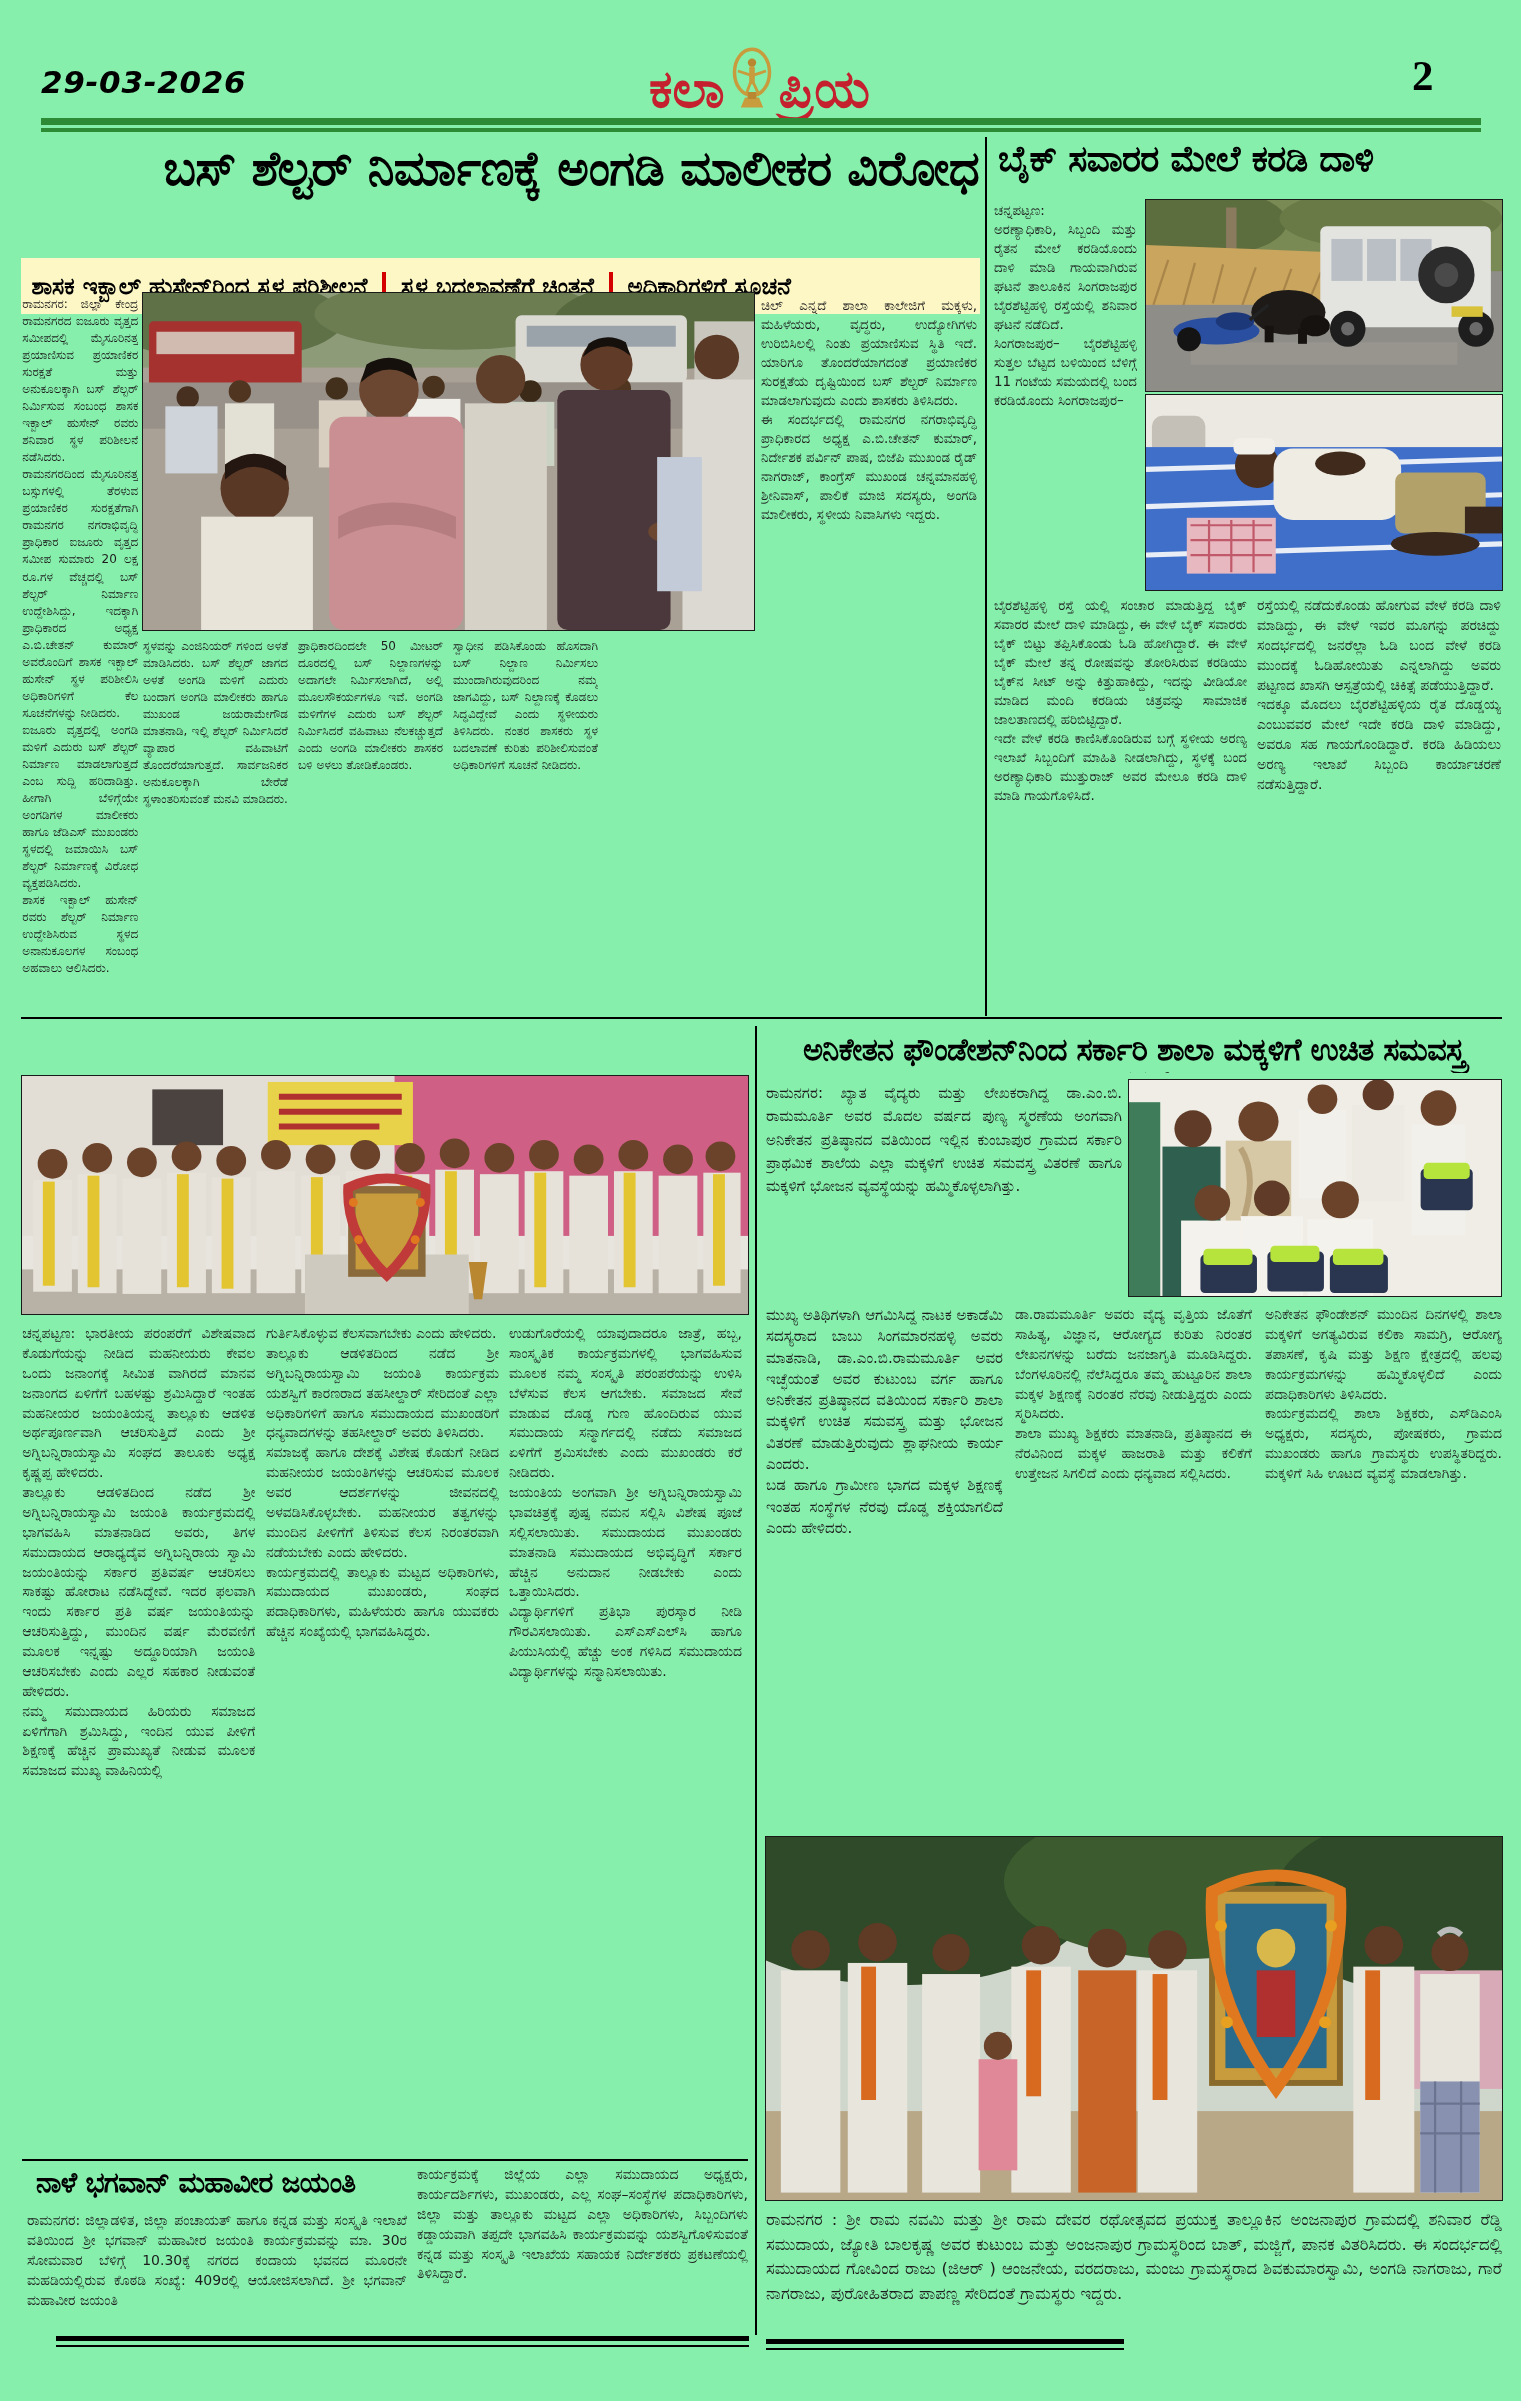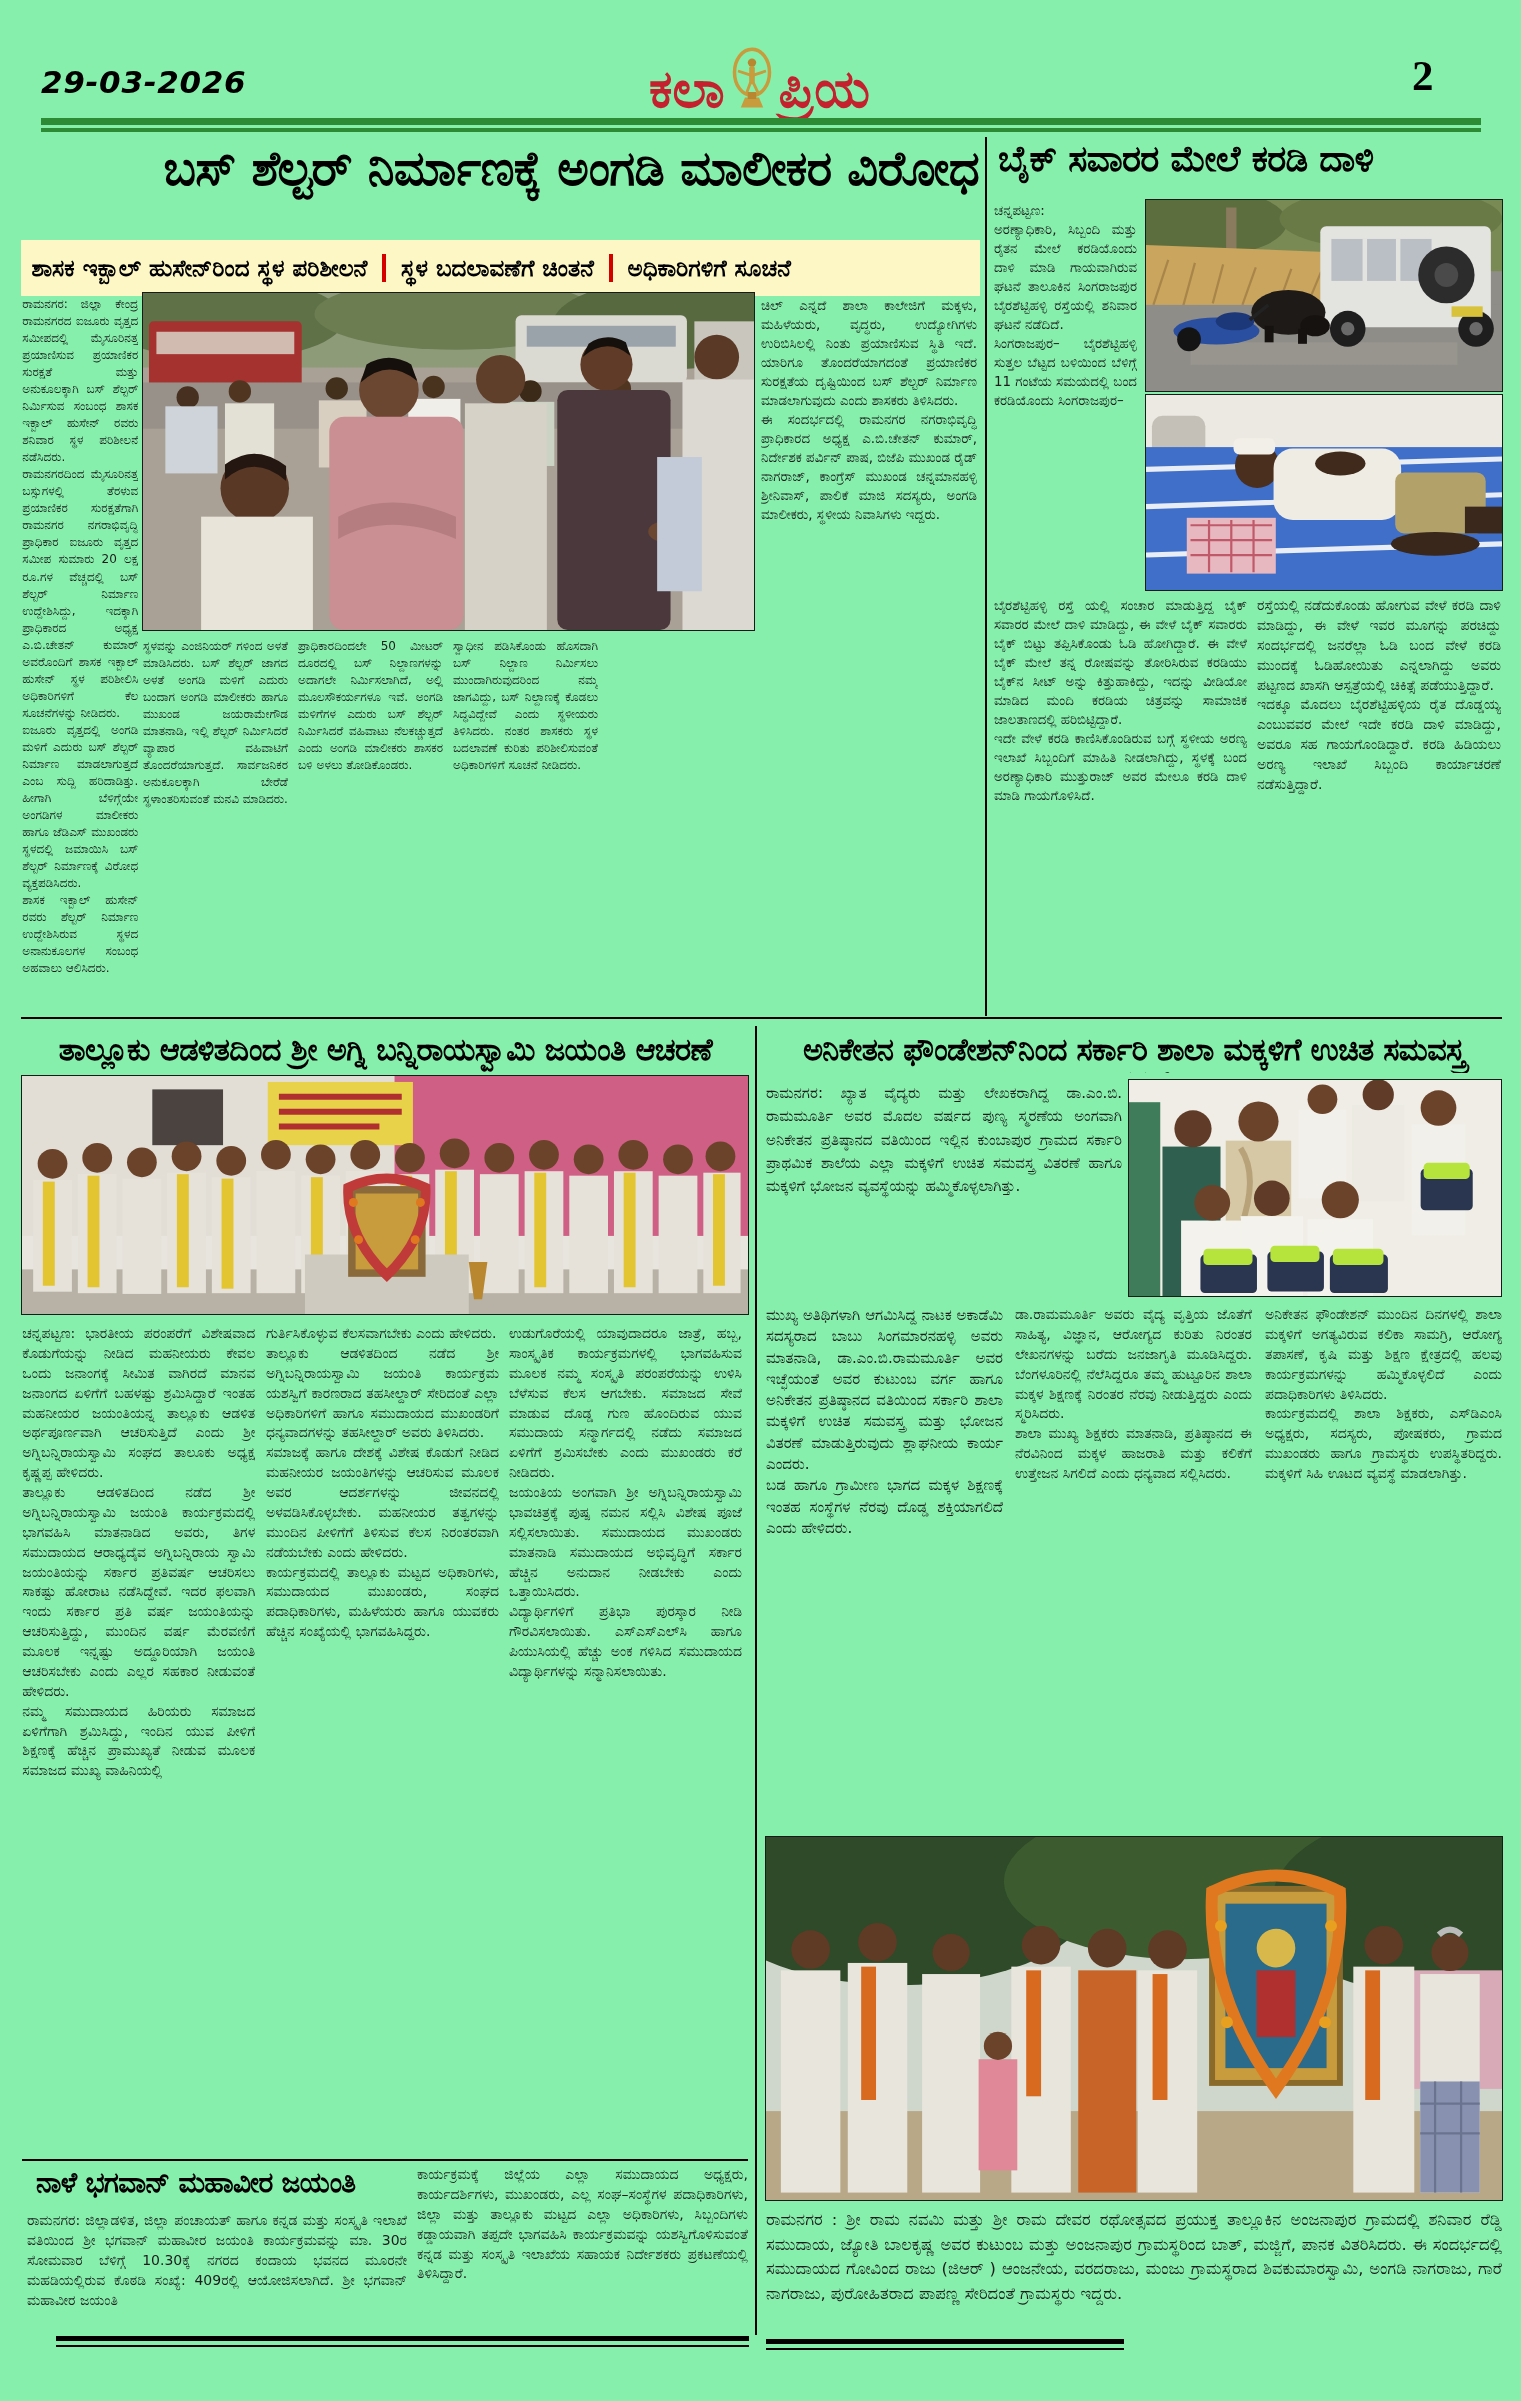--- a/index.html
+++ b/index.html
@@ -11,21 +11,21 @@
   .rule{position:absolute;background:#000;}
   .photo{position:absolute;outline:1.5px solid #1a1a1a;overflow:hidden;background:#cfcbc2;}
   .photo svg{display:block;width:100%;height:100%;}
   .date{position:absolute;left:41px;top:64px;font-size:31px;font-weight:bold;font-style:italic;letter-spacing:0.7px;color:#000;}
   .pagenum{position:absolute;left:1412px;top:51px;font-size:43px;font-weight:bold;
            font-family:"Liberation Serif","DejaVu Serif",serif;color:#000;}
   .masthead{position:absolute;left:521px;top:33px;width:477px;height:82px;display:flex;
             justify-content:center;align-items:flex-end;gap:6px;}
   .masthead .mh-txt{font-size:52px;font-weight:900;color:#c4202e;line-height:1;}
   .greenrule{position:absolute;background:#2e8b35;}
-  .substrip{position:absolute;left:21px;top:240px;width:959px;height:56px;background:#fcf7c5;
+  .substrip{position:absolute;left:21px;top:258px;width:959px;height:56px;background:#fcf7c5;
             display:flex;align-items:center;padding-left:10.4px;box-sizing:border-box;}
   .substrip .sh{font-size:23px;font-weight:bold;color:#000;white-space:nowrap;}
   .substrip .sep{width:3.7px;height:28px;background:#d40000;margin:0 15px;flex:none;}
   .caption{position:absolute;text-align:justify;overflow:hidden;color:#1c1c1c;line-height:1.5;}
 </style>
 </head>
 <body>
 
 <div class="page">
 
@@ -177,21 +177,20 @@
   </div>
 
   <div class="col" style="left:994px;top:596px;width:253px;height:417px;font-size:13.4px;">ಬೈರಶೆಟ್ಟಿಹಳ್ಳಿ ರಸ್ತೆ ಯಲ್ಲಿ ಸಂಚಾರ ಮಾಡುತ್ತಿದ್ದ ಬೈಕ್ ಸವಾರರ ಮೇಲೆ ದಾಳಿ ಮಾಡಿದ್ದು, ಈ ವೇಳೆ ಬೈಕ್ ಸವಾರರು ಬೈಕ್ ಬಿಟ್ಟು ತಪ್ಪಿಸಿಕೊಂಡು ಓಡಿ ಹೋಗಿದ್ದಾರೆ. ಈ ವೇಳೆ ಬೈಕ್ ಮೇಲೆ ತನ್ನ ರೋಷವನ್ನು ತೋರಿಸಿರುವ ಕರಡಿಯು ಬೈಕ್‌ನ ಸೀಟ್ ಅನ್ನು ಕಿತ್ತುಹಾಕಿದ್ದು, ಇದನ್ನು ವೀಡಿಯೋ ಮಾಡಿದ ಮಂದಿ ಕರಡಿಯ ಚಿತ್ರವನ್ನು ಸಾಮಾಜಿಕ ಜಾಲತಾಣದಲ್ಲಿ ಹರಿಬಿಟ್ಟಿದ್ದಾರೆ.
 ಇದೇ ವೇಳೆ ಕರಡಿ ಕಾಣಿಸಿಕೊಂಡಿರುವ ಬಗ್ಗೆ ಸ್ಥಳೀಯ ಅರಣ್ಯ ಇಲಾಖೆ ಸಿಬ್ಬಂದಿಗೆ ಮಾಹಿತಿ ನೀಡಲಾಗಿದ್ದು, ಸ್ಥಳಕ್ಕೆ ಬಂದ ಅರಣ್ಯಾಧಿಕಾರಿ ಮುತ್ತುರಾಜ್ ಅವರ ಮೇಲೂ ಕರಡಿ ದಾಳಿ ಮಾಡಿ ಗಾಯಗೊಳಿಸಿದೆ.</div>
   <div class="col" style="left:1257px;top:596px;width:244px;height:417px;font-size:14px;">ರಸ್ತೆಯಲ್ಲಿ ನಡೆದುಕೊಂಡು ಹೋಗುವ ವೇಳೆ ಕರಡಿ ದಾಳಿ ಮಾಡಿದ್ದು, ಈ ವೇಳೆ ಇವರ ಮೂಗನ್ನು ಪರಚಿದ್ದು ಸಂದರ್ಭದಲ್ಲಿ ಜನರೆಲ್ಲಾ ಓಡಿ ಬಂದ ವೇಳೆ ಕರಡಿ ಮುಂದಕ್ಕೆ ಓಡಿಹೋಯಿತು ಎನ್ನಲಾಗಿದ್ದು ಅವರು ಪಟ್ಟಣದ ಖಾಸಗಿ ಆಸ್ಪತ್ರೆಯಲ್ಲಿ ಚಿಕಿತ್ಸೆ ಪಡೆಯುತ್ತಿದ್ದಾರೆ.
 ಇದಕ್ಕೂ ಮೊದಲು ಬೈರಶೆಟ್ಟಿಹಳ್ಳಿಯ ರೈತ ದೊಡ್ಡಯ್ಯ ಎಂಬುವವರ ಮೇಲೆ ಇದೇ ಕರಡಿ ದಾಳಿ ಮಾಡಿದ್ದು, ಅವರೂ ಸಹ ಗಾಯಗೊಂಡಿದ್ದಾರೆ. ಕರಡಿ ಹಿಡಿಯಲು ಅರಣ್ಯ ಇಲಾಖೆ ಸಿಬ್ಬಂದಿ ಕಾರ್ಯಾಚರಣೆ ನಡೆಸುತ್ತಿದ್ದಾರೆ.</div>
 
   <div class="rule" style="left:21px;top:1017px;width:1481px;height:2.2px;"></div>
   <div class="rule" style="left:755px;top:1026px;width:2.2px;height:1309px;"></div>
 
-  <div class="headline" style="left:22.3px;top:1034px;width:726px;height:39px;font-size:30.5px;text-align:center;">ತಾಲ್ಲೂಕು ಆಡಳಿತದಿಂದ ಶ್ರೀ ಅಗ್ನಿ ಬನ್ನಿರಾಯಸ್ವಾಮಿ ಜಯಂತಿ ಆಚರಣೆ</div>
 
   <div class="photo" style="left:22.3px;top:1076px;width:726px;height:238px;">
     <svg viewBox="0 0 975 320" preserveAspectRatio="none">
       <rect width="975" height="320" fill="#e8e5df"></rect>
       <rect x="500" y="0" width="475" height="215" fill="#cf5f84"></rect>
       <rect x="0" y="0" width="500" height="215" fill="#e2ded6"></rect>
       <rect x="175" y="18" width="95" height="75" fill="#4a4340"></rect>
       <rect x="330" y="8" width="195" height="85" fill="#e8d24a"></rect>
       <path d="M345 28 L510 28 M345 48 L510 48 M345 68 L480 68" stroke="#b03030" stroke-width="8"></path>
       <rect x="0" y="260" width="975" height="60" fill="#b8b2a6"></rect>

